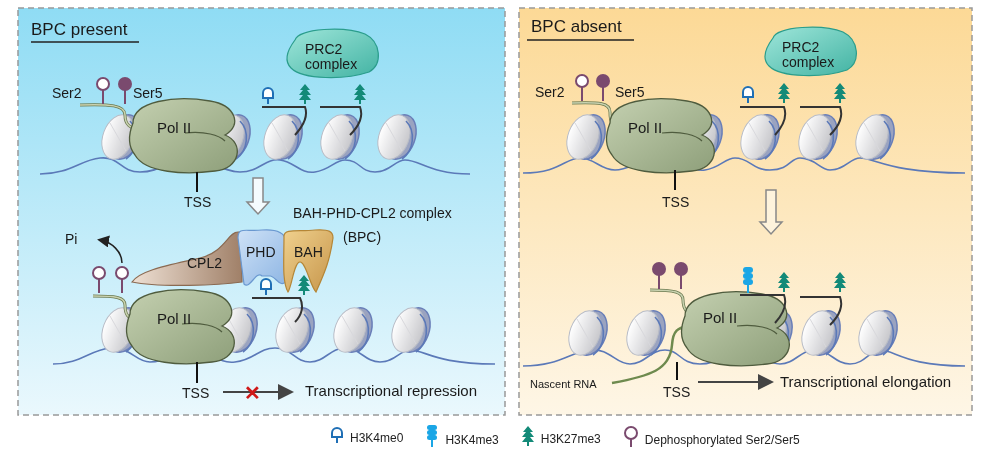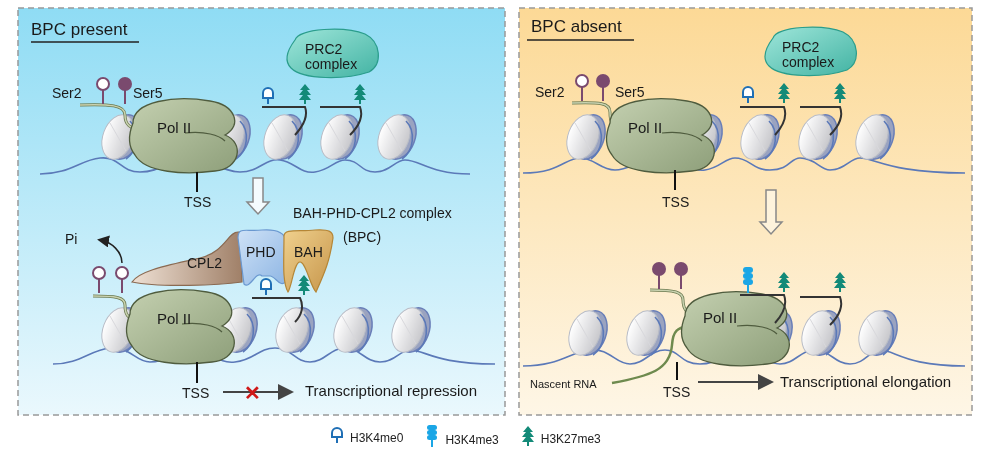--- a/index.html
+++ b/index.html
@@ -240,13 +240,20 @@
     </svg>
     <span>H3K4me3</span>
   </div>
   <div class="leg-item">
     <svg width="14" height="20" viewBox="-7 -14 14 20">
       <path d="M0,-14 L-5,-8 L-2,-8 L-6,-3 L-2,-3 L-6,2 L6,2 L2,-3 L6,-3 L2,-8 L5,-8 Z" fill="#138a78"></path>
       <line x1="0" y1="2" x2="0" y2="6" stroke="#138a78" stroke-width="2"></line>
     </svg>
     <span>H3K27me3</span>
   </div>
+  <div class="leg-item">
+    <svg width="16" height="22" viewBox="-8 -14 16 22">
+      <line x1="0" y1="0" x2="0" y2="8" stroke="#7a4a6e" stroke-width="2"></line>
+      <circle cx="0" cy="-6" r="6" fill="#fff" stroke="#7a4a6e" stroke-width="2"></circle>
+    </svg>
+    <span>Dephosphorylated Ser2/Ser5</span>
+  </div>
 </div>
 
 </body></html>

